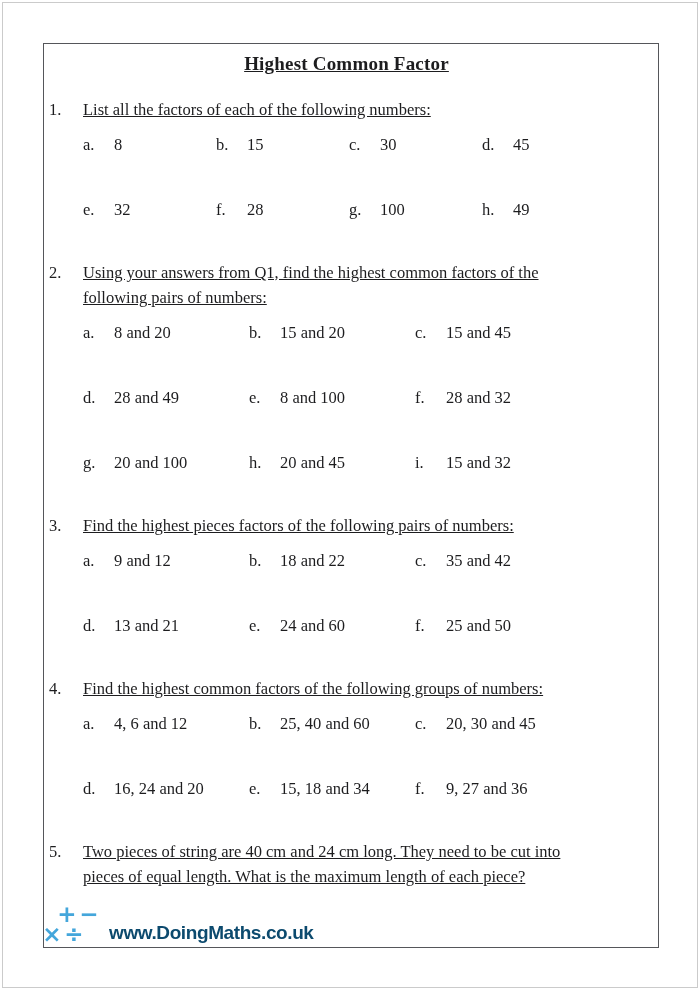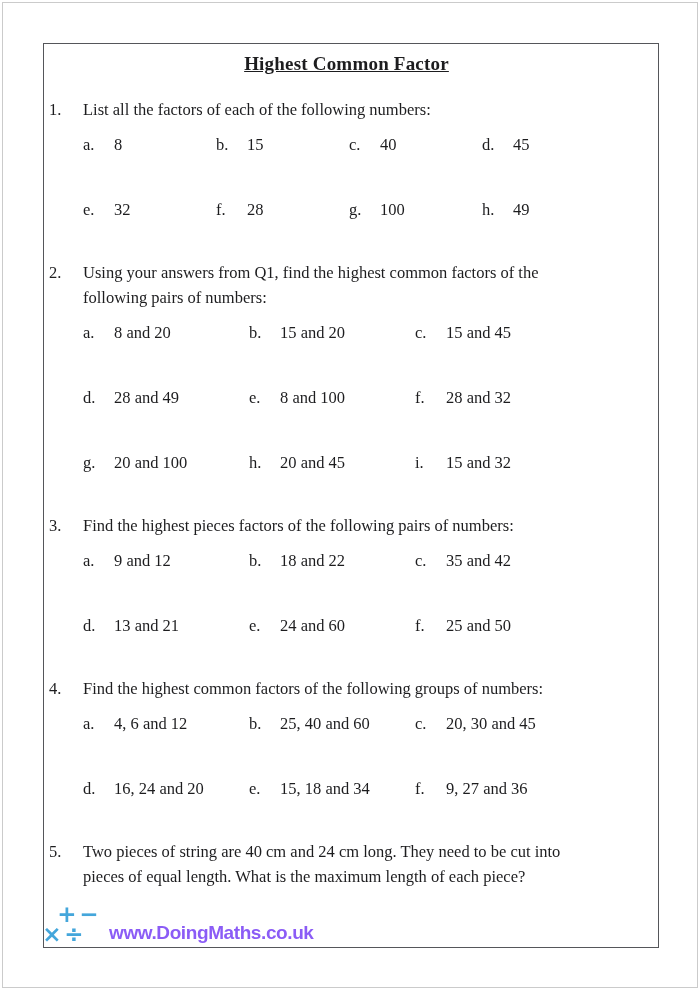--- a/index.html
+++ b/index.html
@@ -37,21 +37,21 @@
     margin-bottom: 20px;
     letter-spacing: 0.2px;
   }
   .question {
     font-size: 16.5px;
     line-height: 25px;
     margin-bottom: 38px;
   }
   .q-row { display: flex; }
   .q-num { flex: 0 0 34px; }
-  .q-text { flex: 1; white-space: pre-line; }
+  .q-text { flex: 1; white-space: pre-line; text-decoration: underline; }
   .q-items {
     display: grid;
     margin-left: 34px;
     margin-top: 10px;
     row-gap: 40px;
   }
   .cols-4 { grid-template-columns: repeat(4, 133px); }
   .cols-3 { grid-template-columns: repeat(3, 166px); }
   .item { display: flex; }
   .item-letter { flex: 0 0 31px; }
@@ -103,21 +103,21 @@
     <span class="item-value">8</span>
   </div>
 
   <div class="item">
     <span class="item-letter">b.</span>
     <span class="item-value">15</span>
   </div>
 
   <div class="item">
     <span class="item-letter">c.</span>
-    <span class="item-value">40</span>
+    <span class="item-value">30</span>
   </div>
 
   <div class="item">
     <span class="item-letter">d.</span>
     <span class="item-value">45</span>
   </div>
 
   <div class="item">
     <span class="item-letter">e.</span>
     <span class="item-value">32</span>
@@ -283,17 +283,17 @@
       <div class="logo-symbols" style="color: rgb(68, 166, 219);">
         <div class="sym-row sym-top">
           <span>+</span>
           <span>−</span>
         </div>
         <div class="sym-row">
           <span>×</span>
           <span>÷</span>
         </div>
       </div>
-      <div class="logo-text" style="color: #8b5cf6;">www.DoingMaths.co.uk</div>
+      <div class="logo-text" style="color: #0c4a6e;">www.DoingMaths.co.uk</div>
     </div>
 
   </div>
 </div>
 
 </body></html>

